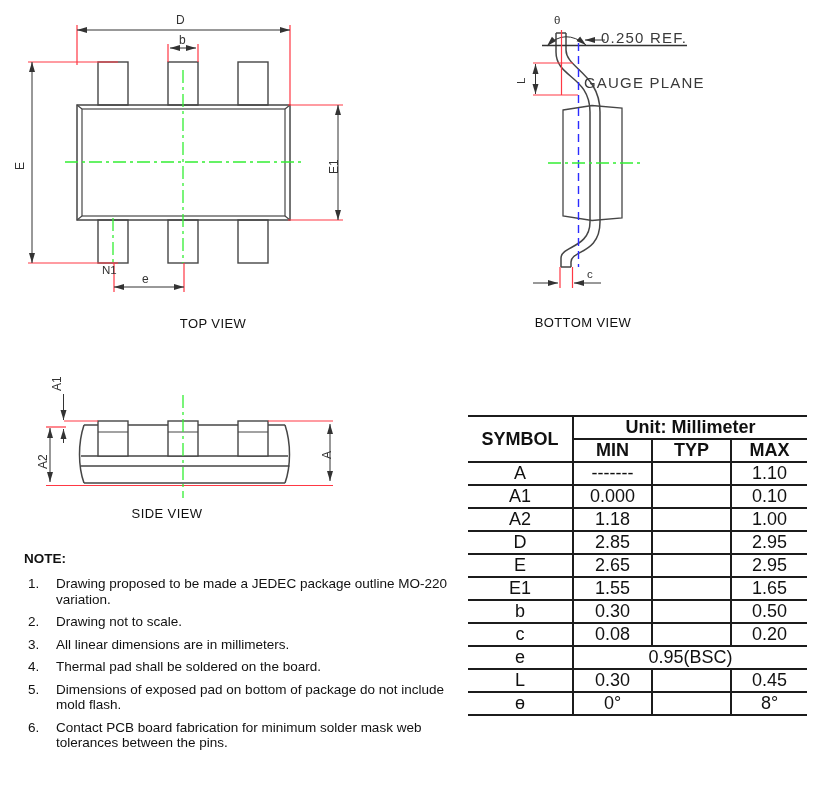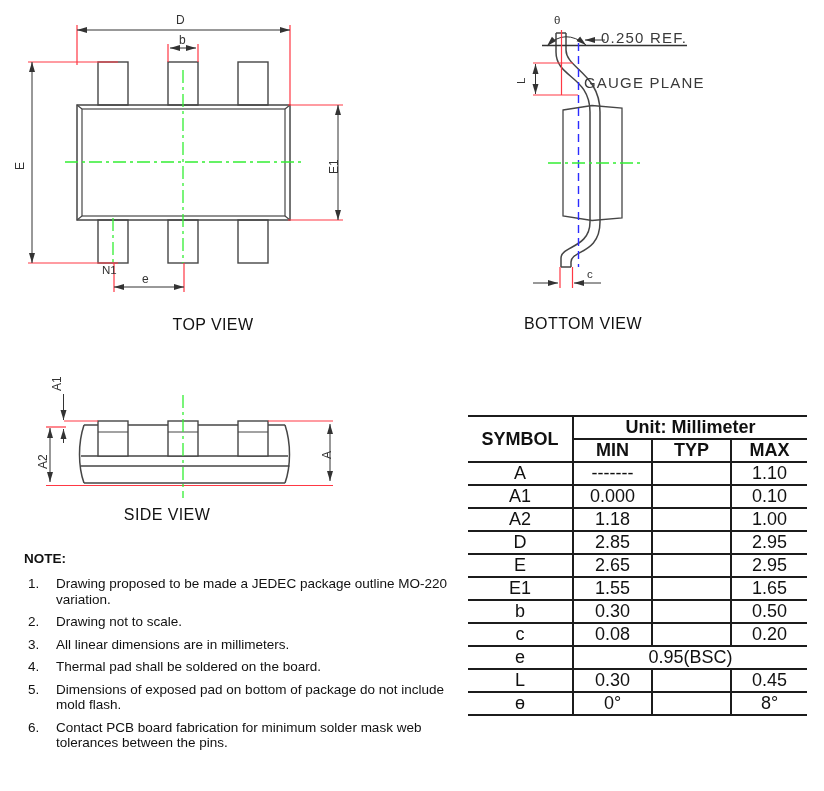--- a/index.html
+++ b/index.html
@@ -3,21 +3,21 @@
 <meta charset="utf-8">
 <style>
   html,body { margin:0; padding:0; background:#fff; }
   .page { position:relative; width:824px; height:791px; background:#fff; overflow:hidden;
           font-family:"Liberation Sans", sans-serif; color:#1a1a1a; }
   .lw { position:absolute; left:0; top:0; }
   .lbl { position:absolute; font-size:12px; color:#333; white-space:nowrap; }
   .vlabel { position:absolute; font-size:12px; color:#333; white-space:nowrap;
             transform-origin:0 0; transform:rotate(-90deg); }
   .cadtxt { position:absolute; font-size:15px; letter-spacing:1.2px; color:#3a3a3a; white-space:nowrap; }
-  .view-title { position:absolute; width:140px; text-align:center; font-size:16px;
+  .view-title { position:absolute; width:140px; text-align:center; font-size:13px;
                 letter-spacing:0.4px; color:#111; white-space:nowrap; }
   
   .dim-table { position:absolute; left:468px; top:415px; border-collapse:collapse;
                table-layout:fixed; font-size:18px; color:#111; }
   .dim-table th, .dim-table td { border:2px solid #1c1c1c; text-align:center; padding:0;
                height:19px; font-weight:normal; }
   .dim-table th { font-weight:bold; }
   .dim-table th:first-child, .dim-table td:first-child { border-left:0; }
   .dim-table th:last-child,  .dim-table td:last-child  { border-right:0;margin-left:32px; }
   .dim-table .hdr1 th { height:17px; }

